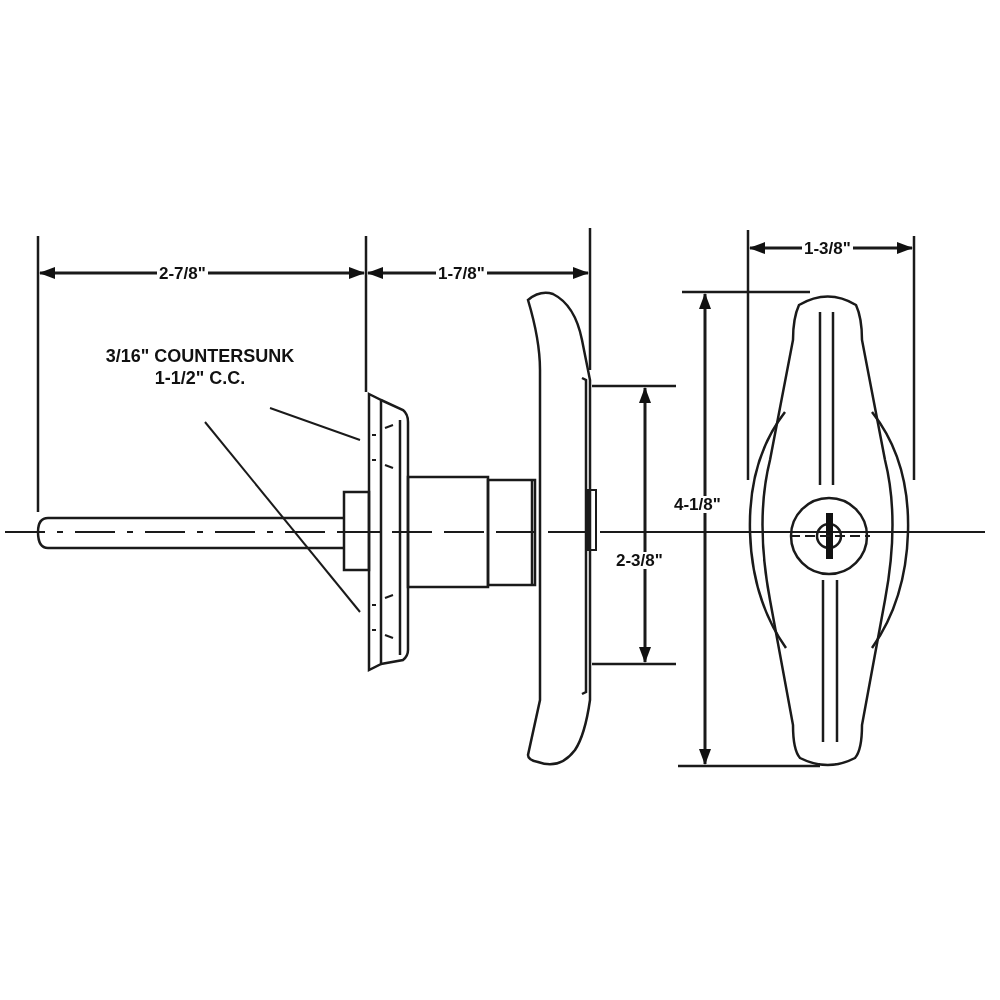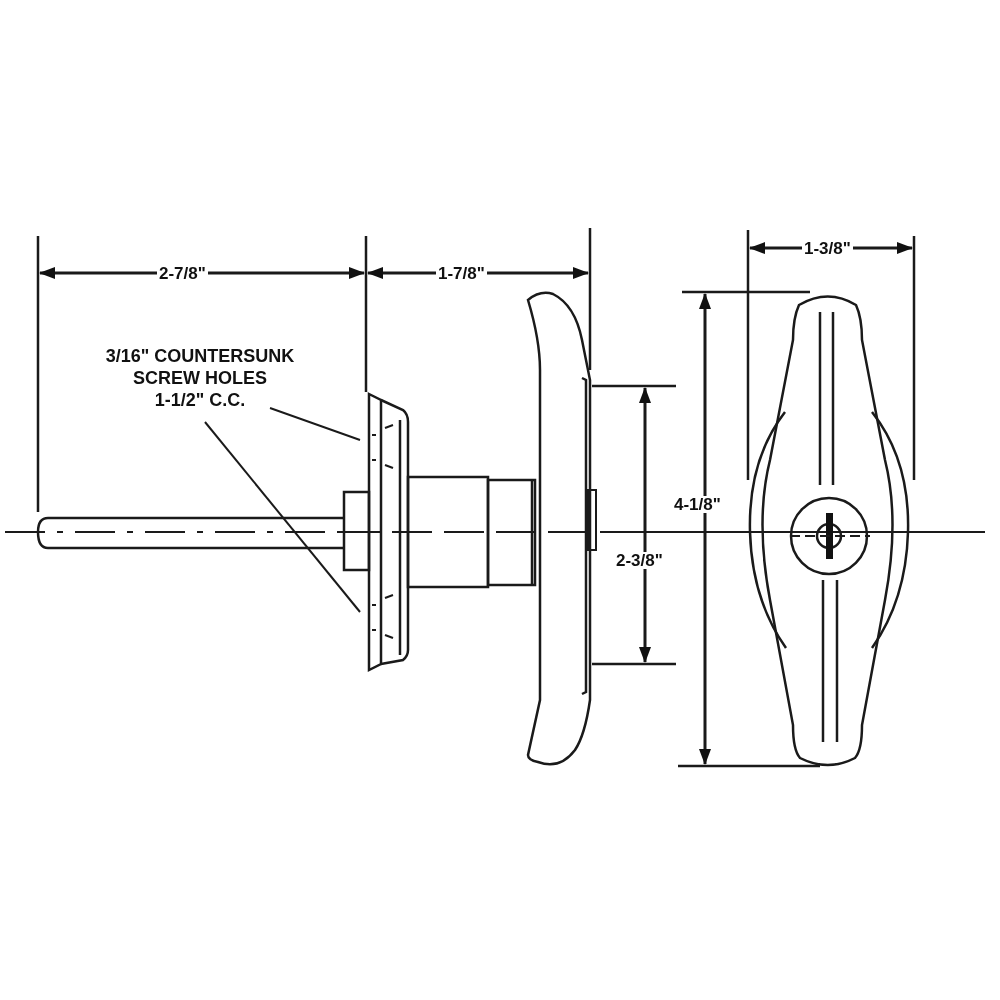--- a/index.html
+++ b/index.html
@@ -113,15 +113,14 @@
 </svg>
 
 <div class="label dim" style="left:157px; top:265px;">2-7/8"</div>
 <div class="label dim" style="left:436px; top:265px;">1-7/8"</div>
 <div class="label dim" style="left:802px; top:240px;">1-3/8"</div>
 <div class="label dim" style="left:672px; top:496px;">4-1/8"</div>
 <div class="label dim" style="left:614px; top:552px;">2-3/8"</div>
 
 <div class="label note" style="left:70px; top:345px; width:260px;">
   <div>3/16" COUNTERSUNK</div>
-  <div>SCREW HOLES</div>
   <div>1-1/2" C.C.</div>
 </div>
 
 </body></html>

